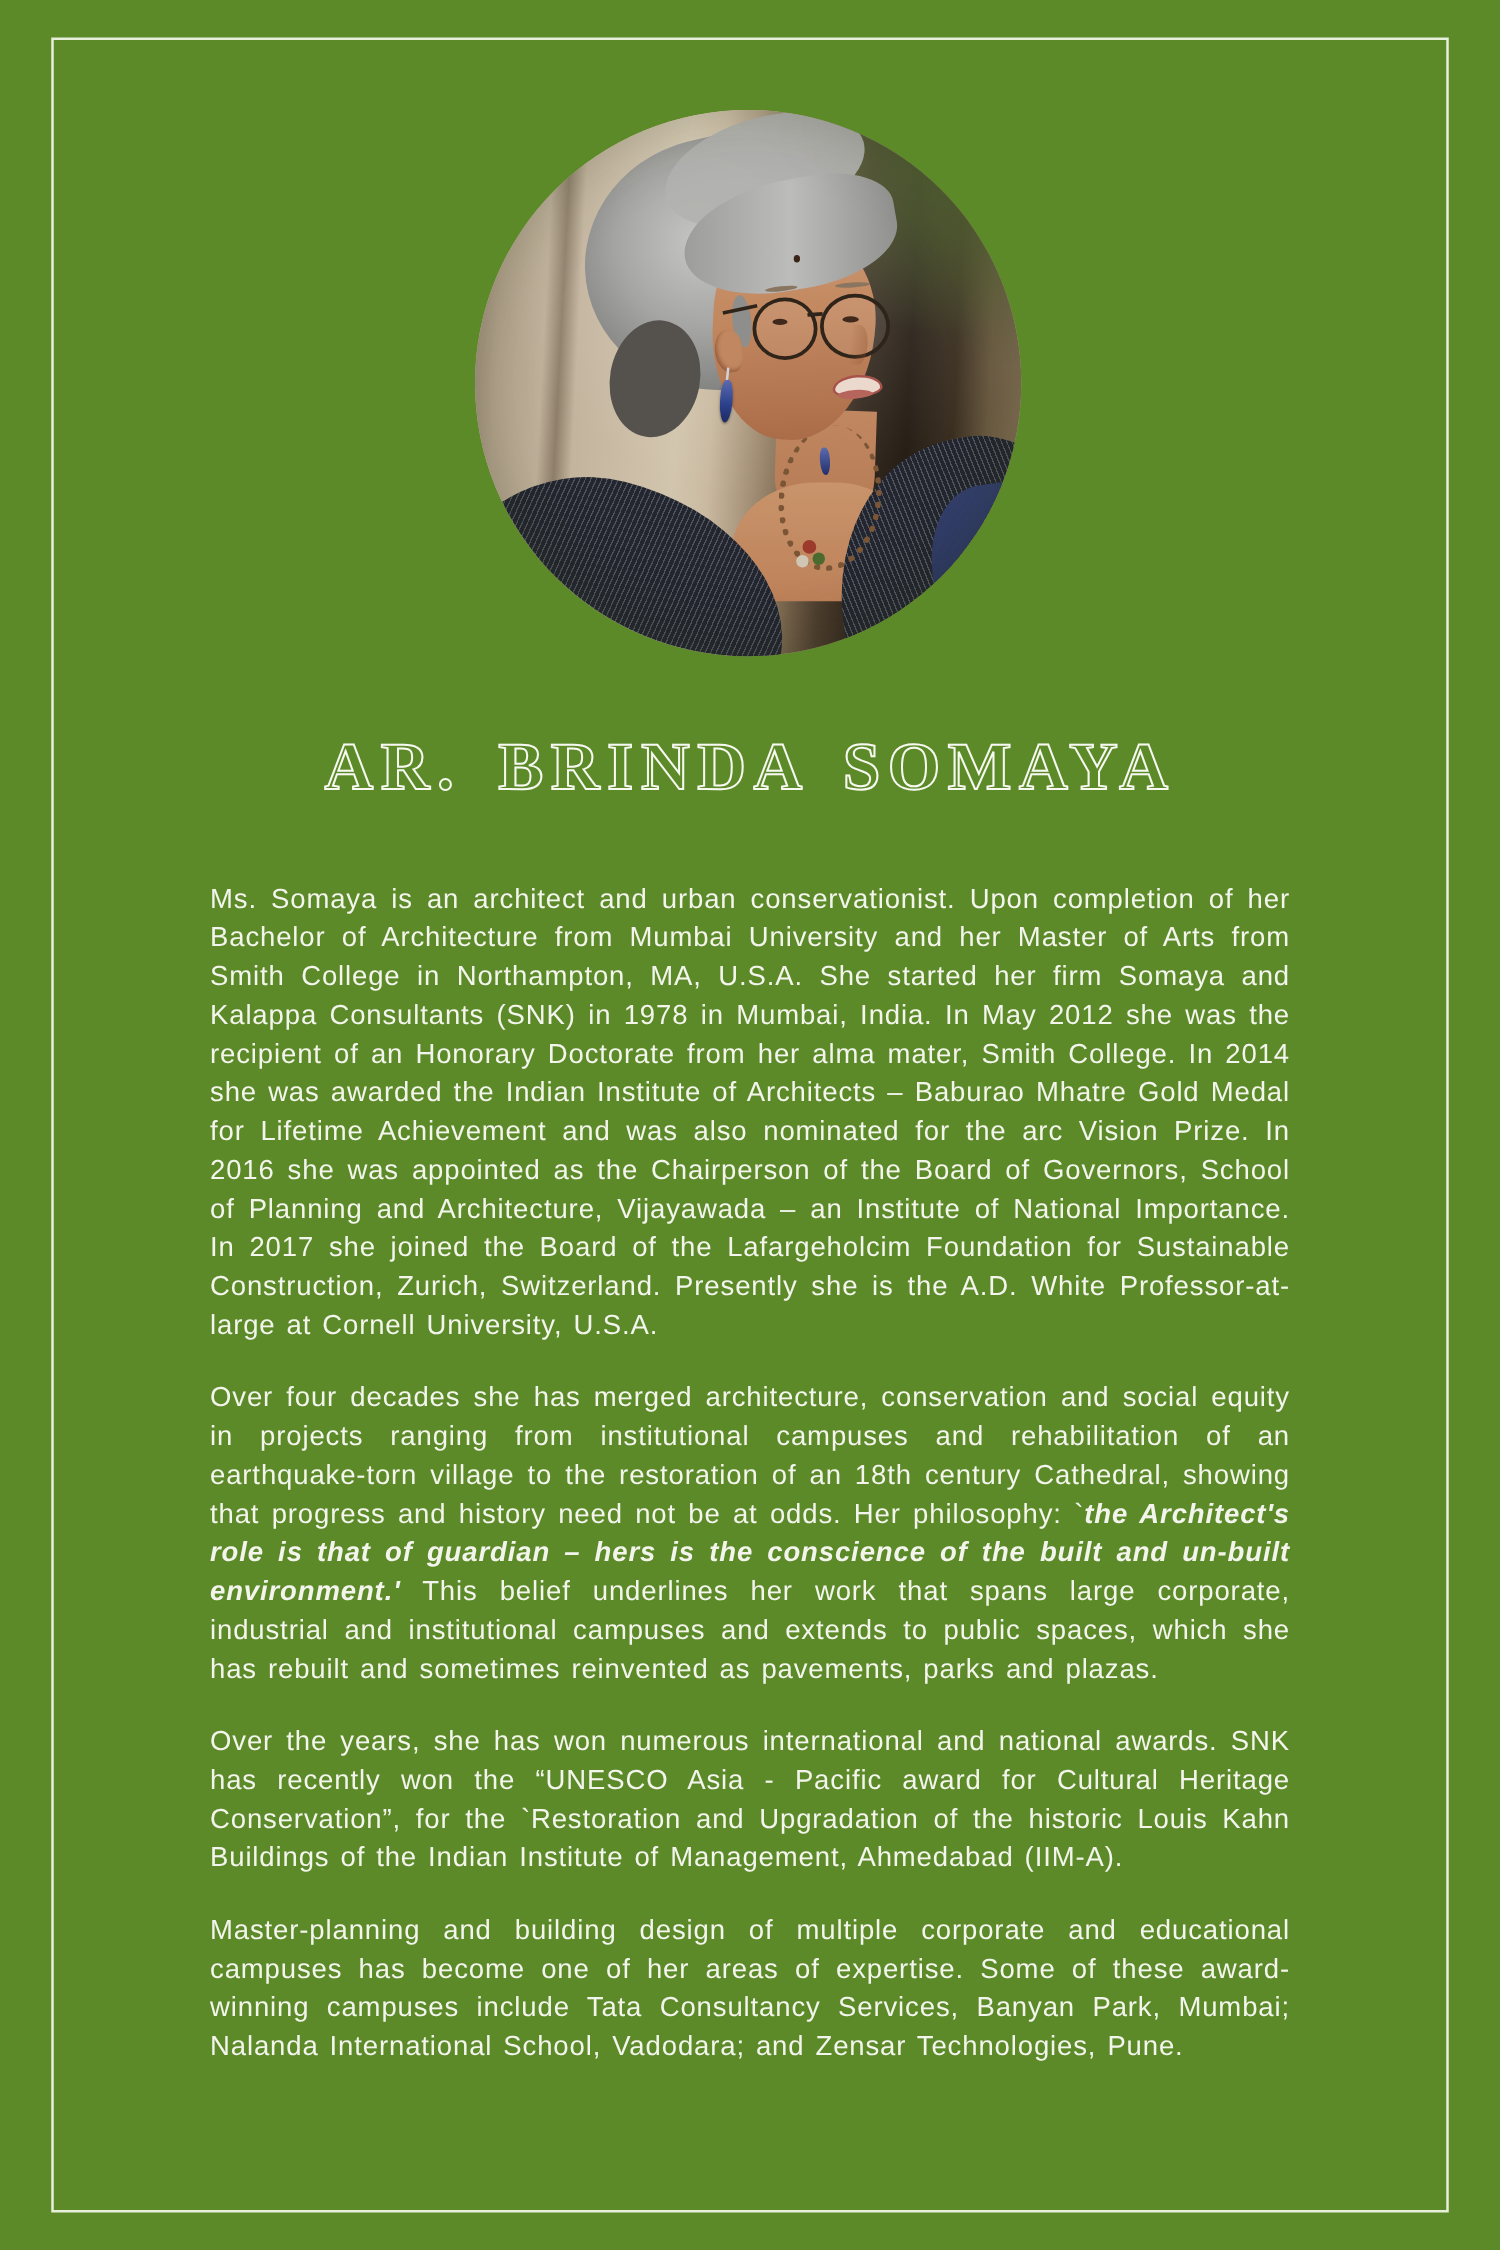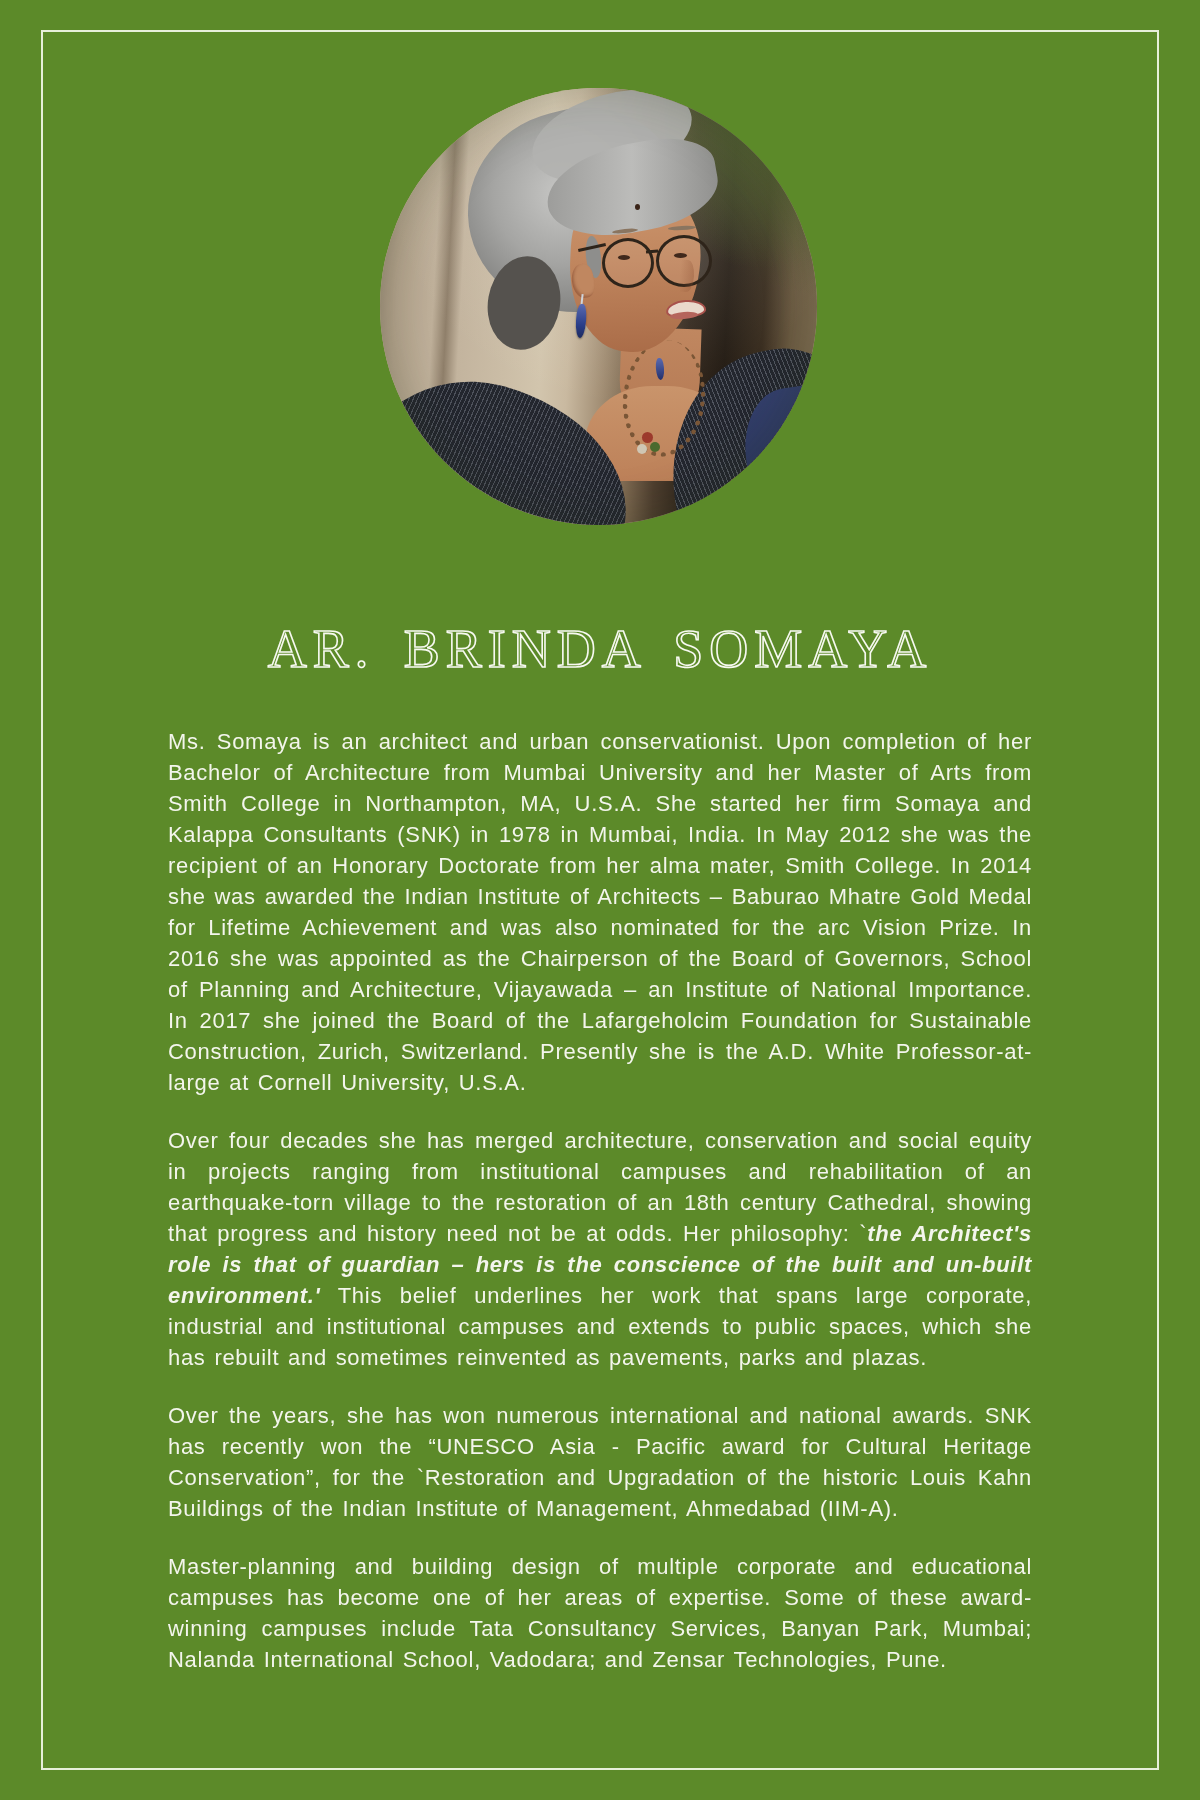--- a/index.html
+++ b/index.html
@@ -89,34 +89,34 @@
   .ph-eye-r { left:294px; top:165px; width:13px; height:5px; background:#40291c; border-radius:50%; }
   .ph-nose { left:300px; top:172px; width:14px; height:32px;
     background:linear-gradient(90deg,rgba(140,80,50,0) 0%,rgba(140,80,50,0.35) 100%);
     border-radius:0 50% 50% 0; transform:rotate(4deg); }
   .ph-mouth { left:286px; top:212px; width:36px; height:14px; background:#ead9cc;
     border:2px solid #a8524c; border-radius:50% 50% 50% 50% / 60% 60% 40% 40%; transform:rotate(-4deg); }
   .ph-lip { left:290px; top:224px; width:28px; height:7px; background:#b5655c; border-radius:50%; transform:rotate(-4deg); }
   .ph-vignette { inset:0; border-radius:50%; box-shadow:inset 0 0 50px rgba(40,50,20,0.25); }
   
   .title {
-    position:absolute; top:618px; left:0; width:1200px;
+    position:absolute; top:582px; left:0; width:1200px;
     text-align:center;
     font-family:"Liberation Serif","DejaVu Serif",serif;
-    font-size:54px; font-weight:normal;
+    font-size:54px; font-weight:bold;
     letter-spacing:6px; word-spacing:10px;
     color:transparent;
     -webkit-text-stroke:1.6px #f7f9f1;
   }
   @supports not (-webkit-text-stroke:1px black) {
     .title { color:#f7f9f1; }
   }
   
   .bio {
-    position:absolute; top:726px; left:168px; width:864px;
+    position:absolute; top:703px; left:168px; width:864px;
     color:#f3f5ec;
     font-size:22px; line-height:31px;
     letter-spacing:0.7px; word-spacing:2px;
   }
   .bio p { margin:0 0 27px 0; text-align:justify; }
   .bq { font-weight:bold; font-style:italic; }
 </style>
 </head>
 <body>
 

